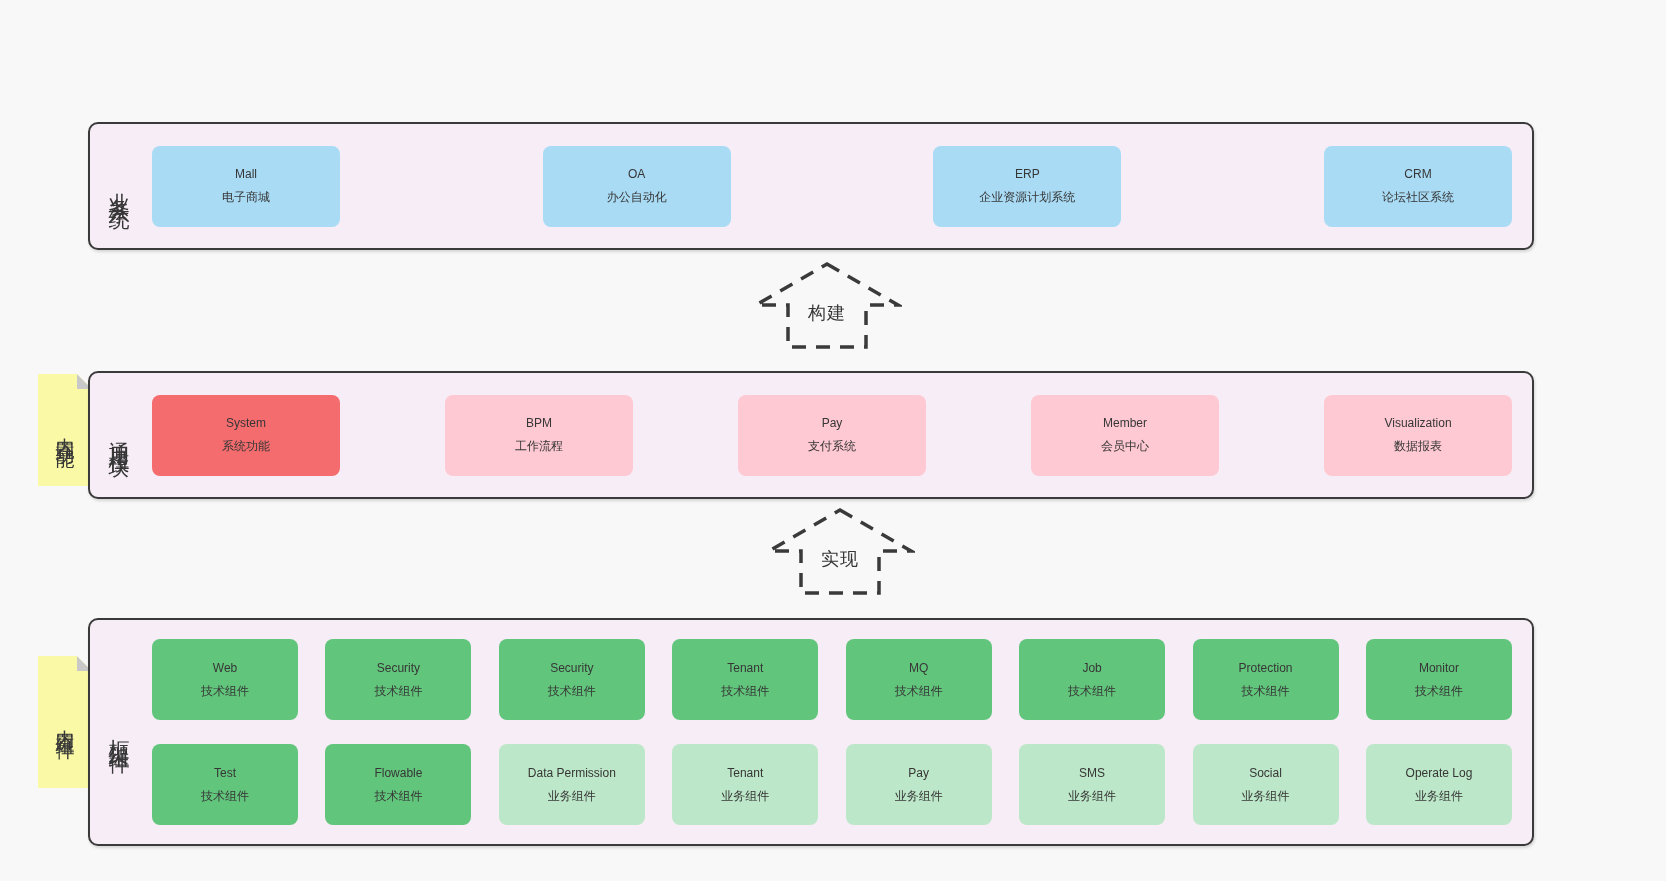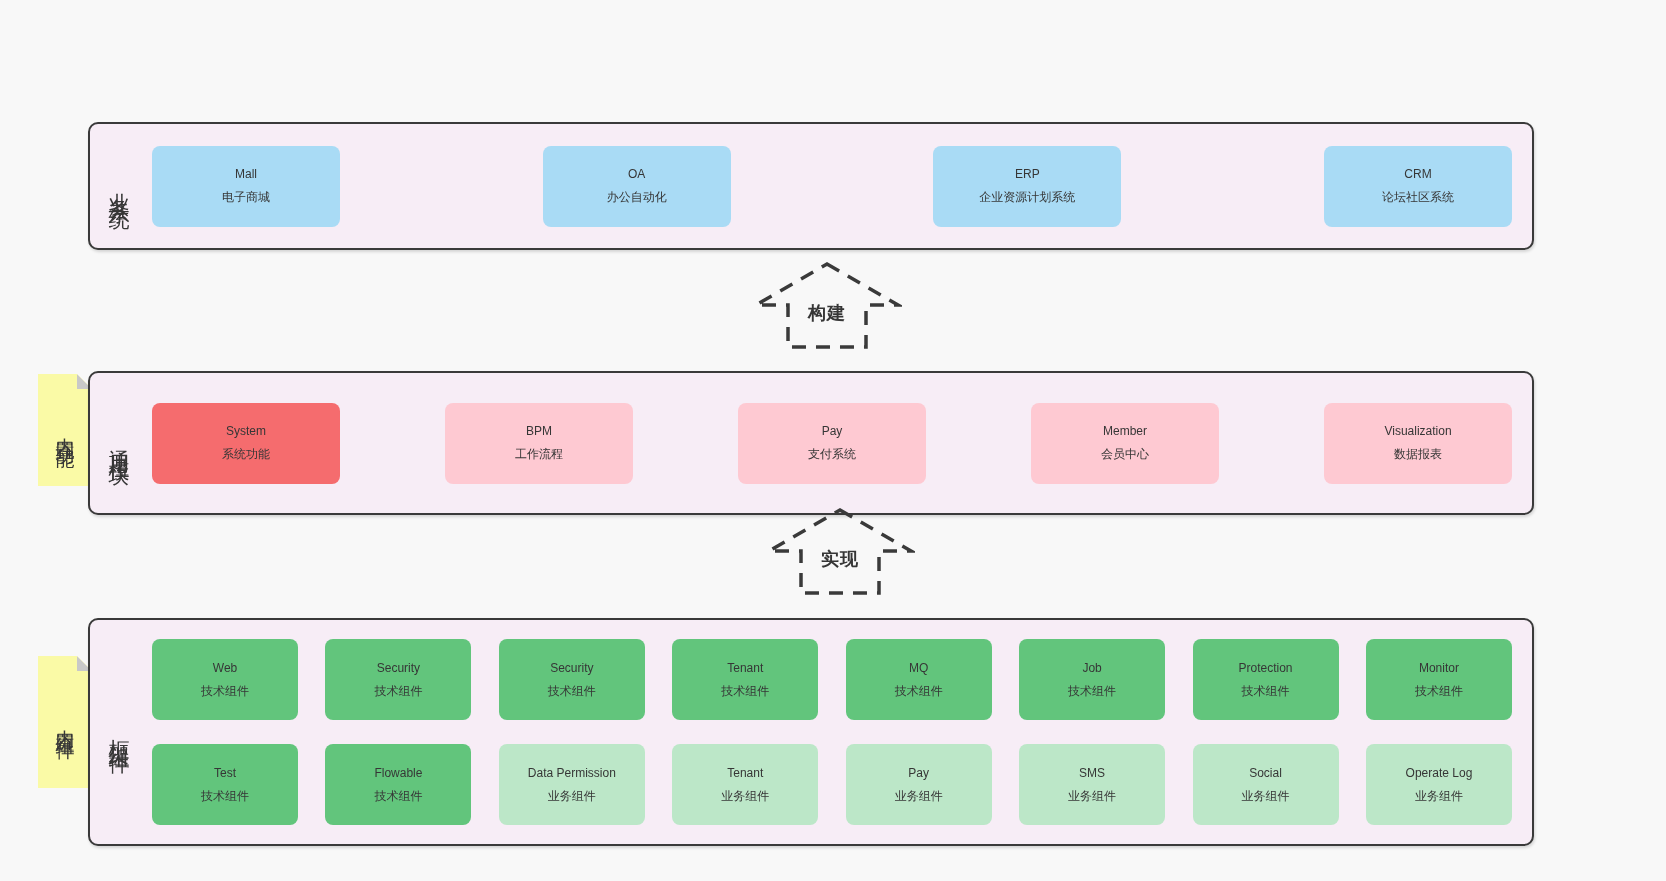--- a/index.html
+++ b/index.html
@@ -18,21 +18,21 @@
     position: absolute;
     left: 88px;
     width: 1446px;
     background: var(--band-bg, #f7edf6);
     border: 2px solid var(--band-border, #3a3a3a);
     border-radius: 10px;
     box-shadow: 1px 2px 3px rgba(0,0,0,0.14);
     z-index: 1;
   }
   #band-business  { top: 122px; height: 128px; }
-  #band-modules   { top: 371px; height: 144px; text-decoration: underline; }
+  #band-modules   { top: 371px; height: 128px; text-decoration: underline; }
   #band-framework { top: 618px; height: 228px; }
 
   .band-label {
     position: absolute;
     left: 15px;
     top: 50%;
     transform: translateY(-50%);
     writing-mode: vertical-rl;
     text-orientation: upright;
     font-size: 21px;
@@ -126,21 +126,20 @@
   }
   .arrow-label {
     position: absolute;
     left: 50%; top: 40px;
     transform: translateX(-50%);
     background: var(--page-bg, #f8f8f8);
     padding: 1px 5px;
     font-size: 18px;
     letter-spacing: 1px;
     white-space: nowrap;
-    font-weight: bold;
   }
 </style>
 </head>
 <body>
 
 <div class="stage">
 
   <div class="band" id="band-business">
     <div class="band-label">业务系统</div>
     <div class="band-content">

